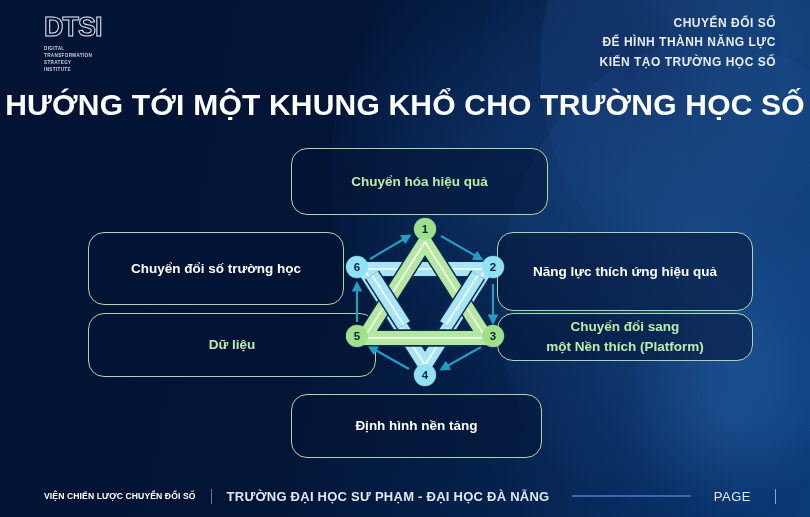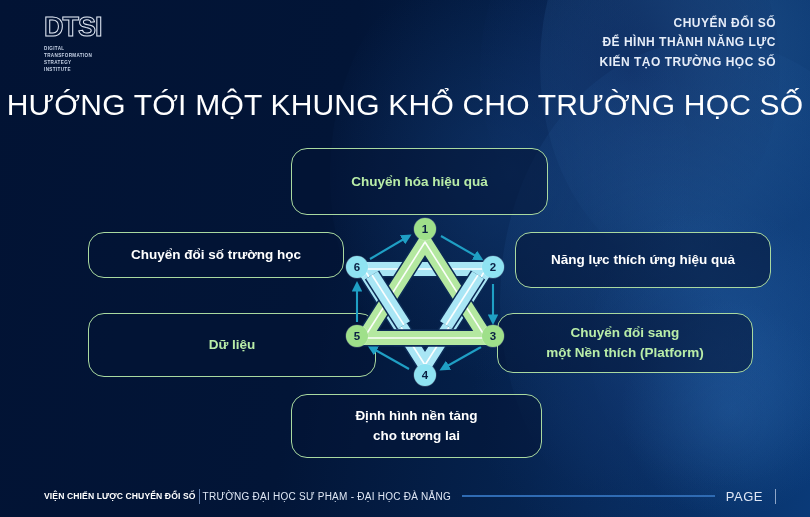--- a/index.html
+++ b/index.html
@@ -47,21 +47,21 @@
     position:absolute; right:34px; top:14px;
     text-align:right;
     font-size:12px; line-height:1.62; letter-spacing:0.5px;
     font-weight:700; color:#e6edf8; text-transform:uppercase;
   }
 
   
   .title {
     position:absolute; left:0; right:0; top:88px;
     text-align:center;
-    font-size:30px; font-weight:400; letter-spacing:0.2px;
+    font-size:30px; font-weight:700; letter-spacing:0.2px;
     color:#ffffff;
     text-transform:uppercase;
   }
 
   
   .box {
     position:absolute;
     border:1.3px solid #a9d9a0;
     border-radius:16px;
     background:rgba(3,20,52,0.55);
@@ -69,24 +69,24 @@
     text-align:center;
     padding:6px 12px;
     font-weight:700;
     line-height:1.45;
     font-size:13.5px;
   }
   .box.green  { color:#b9eda8;justify-content:center; }
   .box.white  { color:#ffffff; }
 
   .box-top    { left:291px; top:148px;  width:257px; height:67px; }
-  .box-left1  { left:88px;  top:232px;  width:256px; height:46px; }
+  .box-left1  { left:88px;  top:232px;  width:256px; height:73px; }
   .box-left2  { left:88px;  top:313px;  width:288px; height:64px; }
-  .box-right1 { left:515px; top:232px;  width:256px; height:56px; }
-  .box-right2 { left:497px; top:313px;  width:256px; height:60px; }
+  .box-right1 { left:497px; top:232px;  width:256px; height:79px; }
+  .box-right2 { left:497px; top:313px;  width:256px; height:48px; }
   .box-bottom { left:291px; top:394px;  width:251px; height:64px; }
 
   
   .star-wrap { position:absolute; left:342px; top:218px; width:166px; height:170px; }
   .star-wrap svg { display:block; width:166px; height:170px; overflow:visible; }
 
   .num-circle {
     position:absolute;
     width:22px; height:22px; border-radius:50%;
     display:flex; align-items:center; justify-content:center;
@@ -102,30 +102,30 @@
   .n3 { left:140px; top:107px; }
   .n4 { left:72px;  top:146px; }
   .n5 { left:4px;   top:107px; }
   .n6 { left:4px;   top:38px;  }
 
   
   .footer {
     position:absolute; left:0; right:0; bottom:0; height:42px;
     display:flex; align-items:center;
     padding:0 34px 0 44px;
-    gap:3px;
+    gap:15px;
   }
   .footer-brand {
     font-size:8.6px; font-weight:700; letter-spacing:0.1px;
     color:#ffffff; text-transform:uppercase; white-space:nowrap;
   }
   .footer-div { width:1px; height:15px; background:#5f7ba8; }
   .footer-org {
-    font-size:10px; letter-spacing:0.25px;
-    color:#dfe7f5; text-transform:uppercase; white-space:nowrap;
+    font-size:13px; letter-spacing:0.25px;
+    color:#dfe7f5; text-transform:uppercase; white-space:nowrap;font-weight:bold;
   }
   .footer-rule { flex:1; height:1.4px; background:#2f6bb3; margin:0 8px; }
   .footer-page {
     font-size:13px; letter-spacing:0.5px;
     color:#dfe7f5; text-transform:uppercase; white-space:nowrap;
   }
   .footer-tick { width:1px; height:15px; background:#8fa6c8; margin-left:9px; }
 </style>
 </head>
 <body>
@@ -188,21 +188,20 @@
   <div class="box box-right2 green">
     <div>
       <div>Chuyển đổi sang</div>
       <div>một Nền thích (Platform)</div>
     </div>
   </div>
 
   <div class="box box-bottom white">
     <div>
       <div>Định hình nền tảng</div>
-      <div>cho tương lai</div>
     </div>
   </div>
 
   <div class="star-wrap">
     <svg viewBox="0 0 166 170">
       <defs>
         <marker id="ah" markerWidth="5" markerHeight="5" refX="3.6" refY="2.5" orient="auto">
           <path d="M0,0 L5,2.5 L0,5 z" fill="#1f9fc4"></path>
         </marker>
       </defs>

